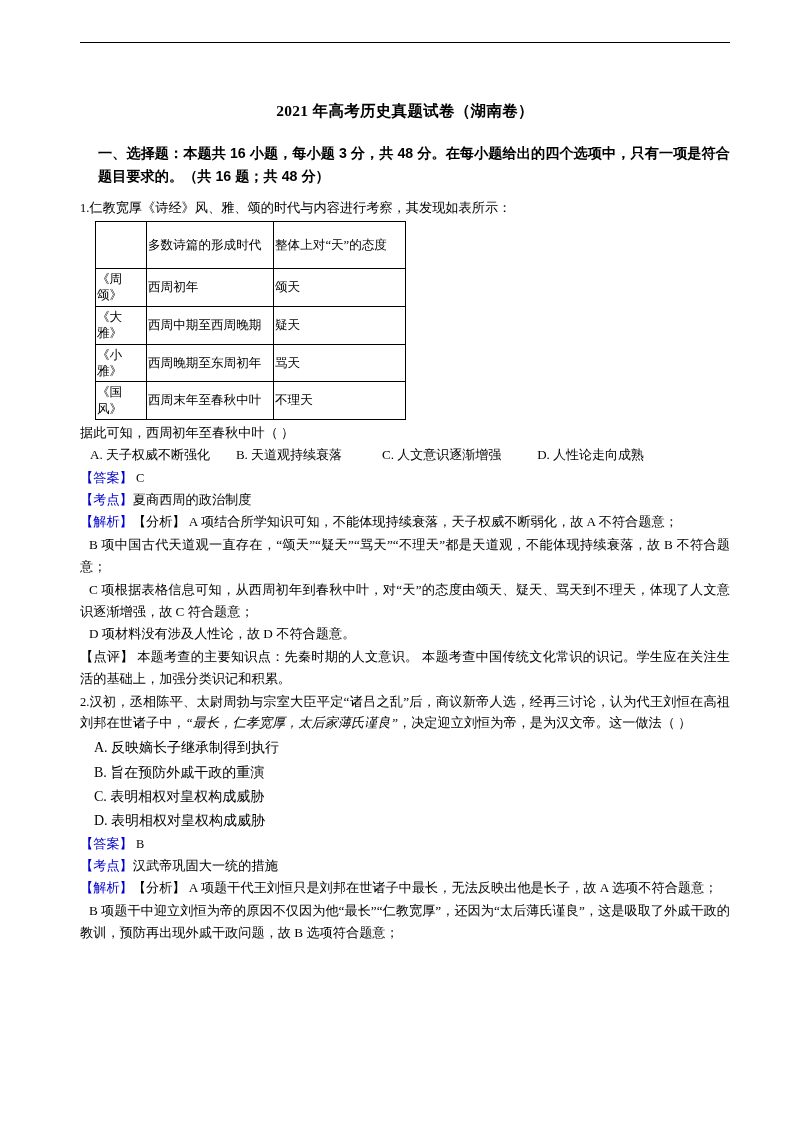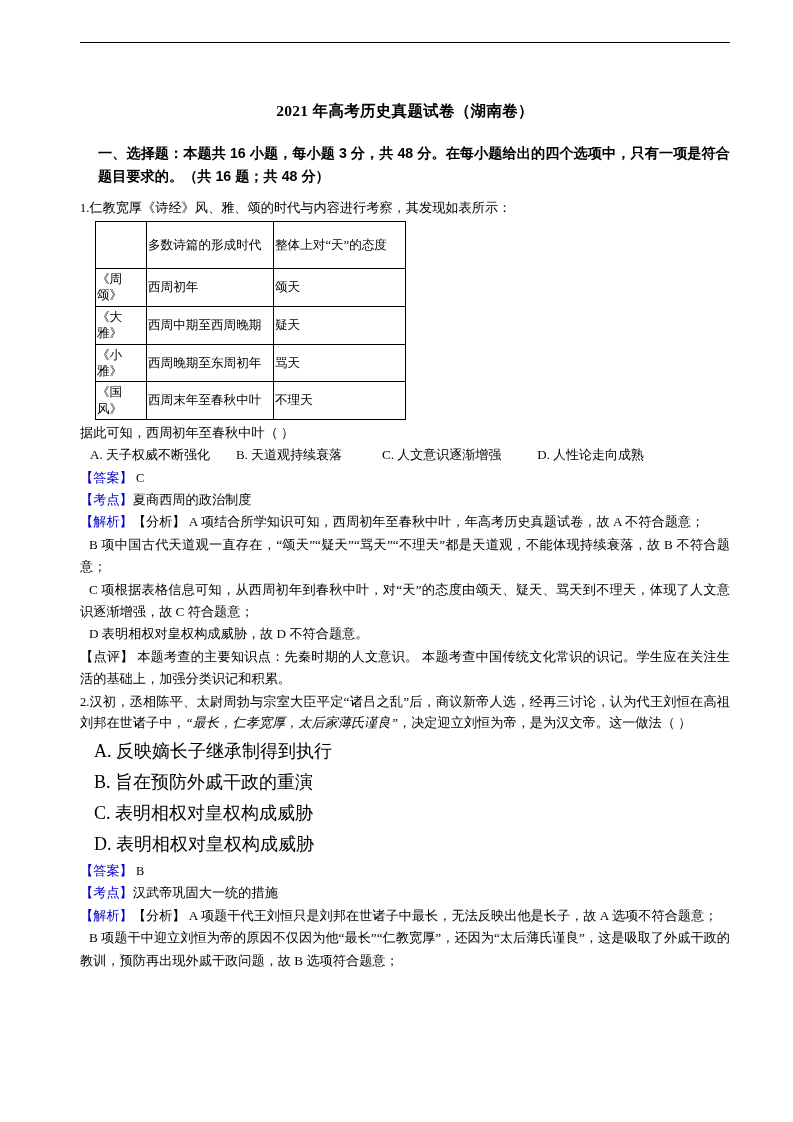--- a/index.html
+++ b/index.html
@@ -94,21 +94,21 @@
     line-height: 1.66;
     margin: 0 0 1px 0;
     padding-left: 10px;
   }
   .options-inline .opt { white-space: nowrap; }
   .opt-gap-1 { display: inline-block; width: 26px; }
   .opt-gap-2 { display: inline-block; width: 40px; }
   .opt-gap-3 { display: inline-block; width: 36px; }
 
   .options-stacked {
-    font-size: 18px;
+    font-size: 14px;
     line-height: 1.72;
     margin: 0;
     padding-left: 14px;
   }
   .options-stacked .opt-line { display: block; }
 
   .blue { color: #0000cc; }
   .tag-line {
     font-size: 13.2px;
     line-height: 1.68;
@@ -178,25 +178,25 @@
       </div>
 
       <p class="after-table">据此可知，西周初年至春秋中叶（    ）</p>
 
       <p class="options-inline"><span class="opt">A. 天子权威不断强化</span><span class="opt-gap-1"></span><span class="opt">B. 天道观持续衰落</span><span class="opt-gap-2"></span><span class="opt">C. 人文意识逐渐增强</span><span class="opt-gap-3"></span><span class="opt">D. 人性论走向成熟</span></p>
 
       <p class="tag-line"><span class="blue">【答案】</span>&nbsp;<span class="latin">C</span></p>
 
       <p class="tag-line"><span class="blue">【考点】</span><span>夏商西周的政治制度</span></p>
 
-      <p class="para"><span class="blue">【解析】</span><span>【分析】</span>&nbsp;<span>A 项结合所学知识可知，西周初年至春秋中叶，年高考历史真题试卷，故 A 不符合题意；</span></p>
+      <p class="para"><span class="blue">【解析】</span><span>【分析】</span>&nbsp;<span>A 项结合所学知识可知，不能体现持续衰落，天子权威不断弱化，故 A 不符合题意；</span></p>
 
       <p class="para indent">B 项中国古代天道观一直存在，“颂天”“疑天”“骂天”“不理天”都是天道观，不能体现持续衰落，故 B 不符合题意；</p>
       <p class="para indent">C 项根据表格信息可知，从西周初年到春秋中叶，对“天”的态度由颂天、疑天、骂天到不理天，体现了人文意识逐渐增强，故 C 符合题意；</p>
-      <p class="para indent">D 表明相权对皇权构成威胁，故 D 不符合题意。</p>
+      <p class="para indent">D 项材料没有涉及人性论，故 D 不符合题意。</p>
 
       <p class="para"><span>【点评】</span>&nbsp;<span>本题考查的主要知识点：先秦时期的人文意识。 本题考查中国传统文化常识的识记。学生应在关注生活的基础上，加强分类识记和积累。</span></p>
     </div>
 
     <div>
 
       <p class="q-stem"><span class="qnum latin">2.</span><span>汉初，丞相陈平、太尉周勃与宗室大臣平定“诸吕之乱”后，商议新帝人选，经再三讨论，认为代王刘恒在高祖刘邦在世诸子中，</span><span class="q-italic">“最长，仁孝宽厚，太后家薄氏谨良”</span><span>，决定迎立刘恒为帝，是为汉文帝。这一做法（    ）</span></p>
 
       <div class="options-stacked">
         <span class="opt-line">A. 反映嫡长子继承制得到执行</span>

